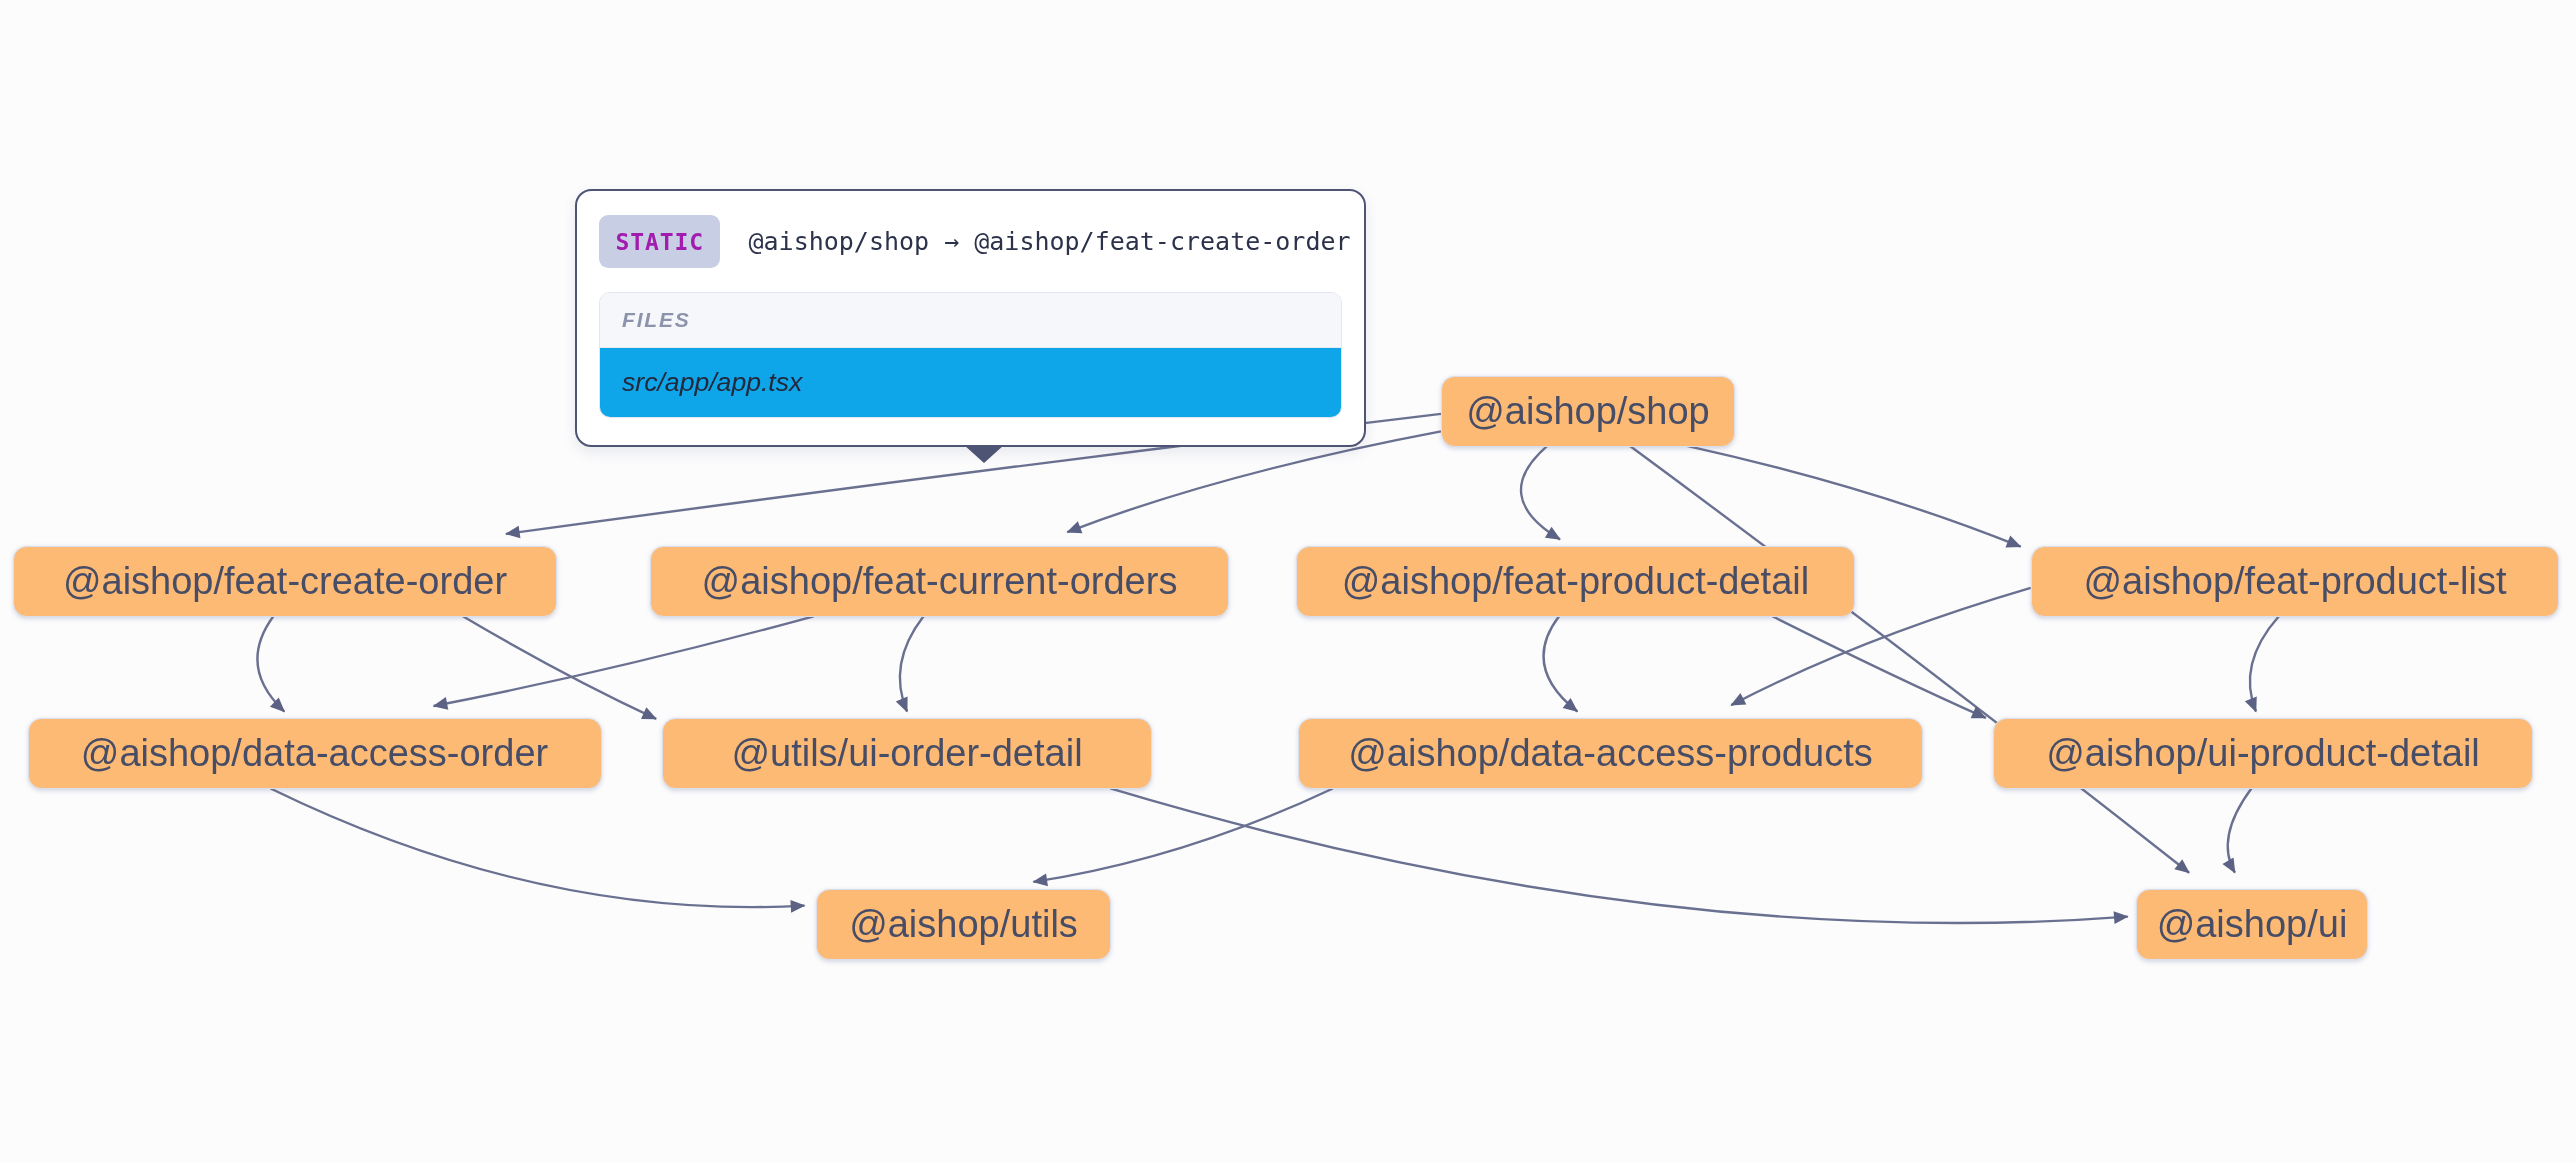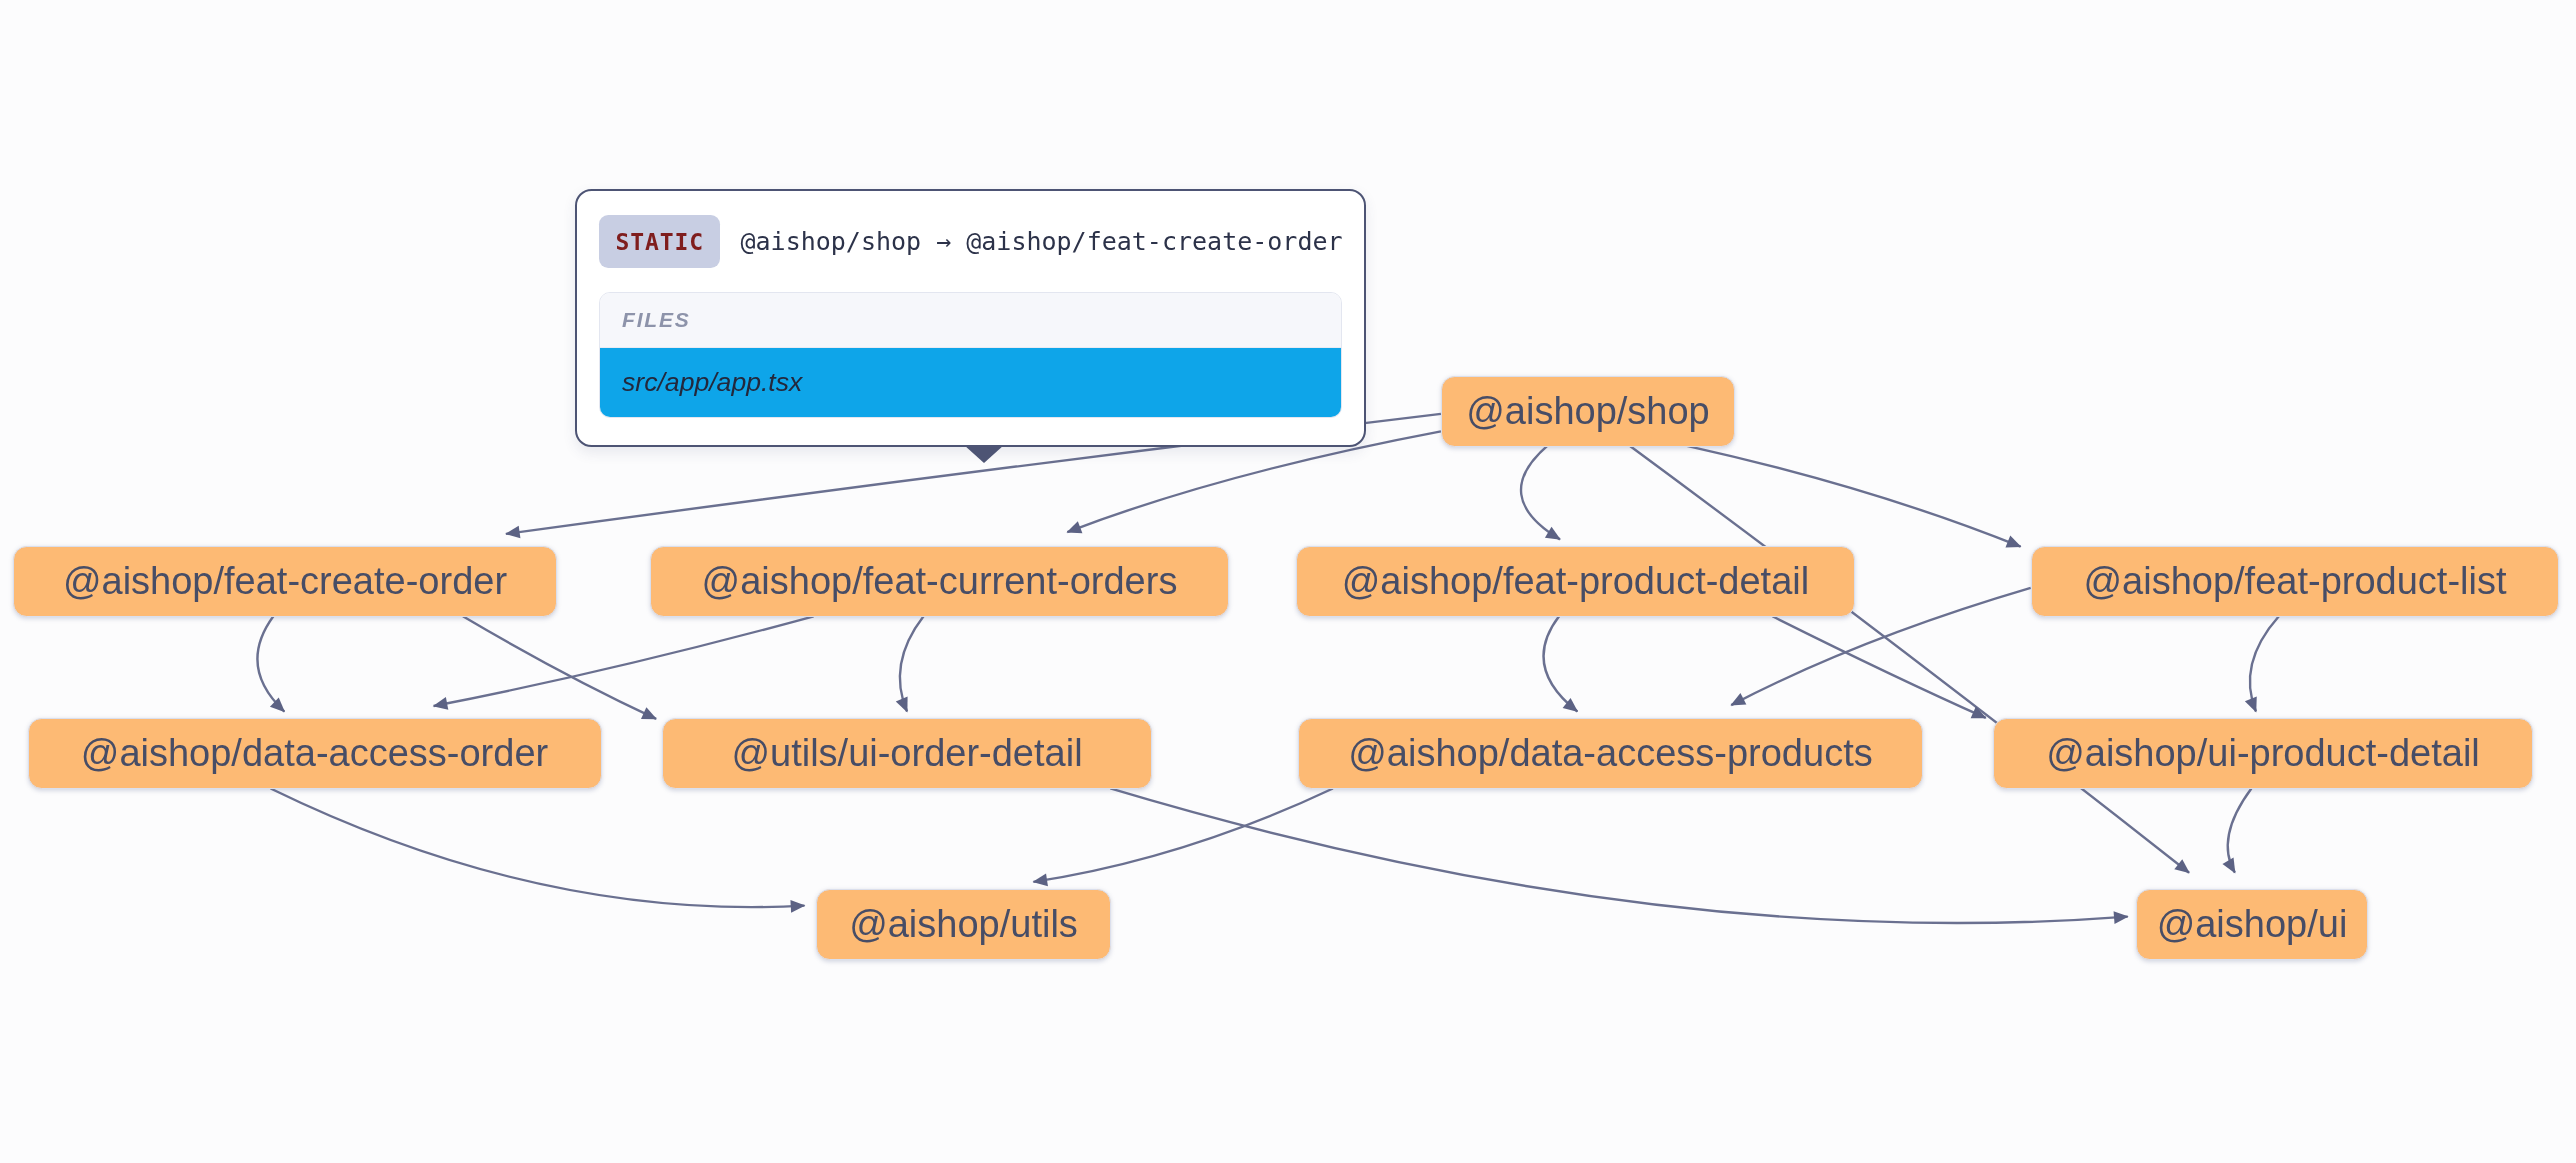--- a/index.html
+++ b/index.html
@@ -51,34 +51,35 @@
     padding: 24px 22px 24px 22px;
   }
   .tooltip-row1 {
     display: flex;
     align-items: center;
     gap: 20px;
     margin-bottom: 24px;
   }
   .type-badge {
     background: #c8cee3;
-    color: #7f1d1d;
+    color: #a21caf;
     font-family: "DejaVu Sans Mono", monospace;
     font-weight: bold;
     font-size: 23px;
     letter-spacing: 0.9px;
     padding: 13.7px 16.5px;
     border-radius: 9.2px;
     flex: 0 0 auto;
   }
   .edge-title {
     font-family: "DejaVu Sans Mono", monospace;
     font-size: 25px;
     color: #2c3249;
     white-space: nowrap;
+    margin-left: 8px;
   }
   .files-box {
     border: 1.8px solid #e3e6f0;
     border-radius: 11px;
     overflow: hidden;
     font-style: italic;
   }
   .files-header {
     background: #f6f7fb;
     border-bottom: 1.8px solid #e9ebf3;

